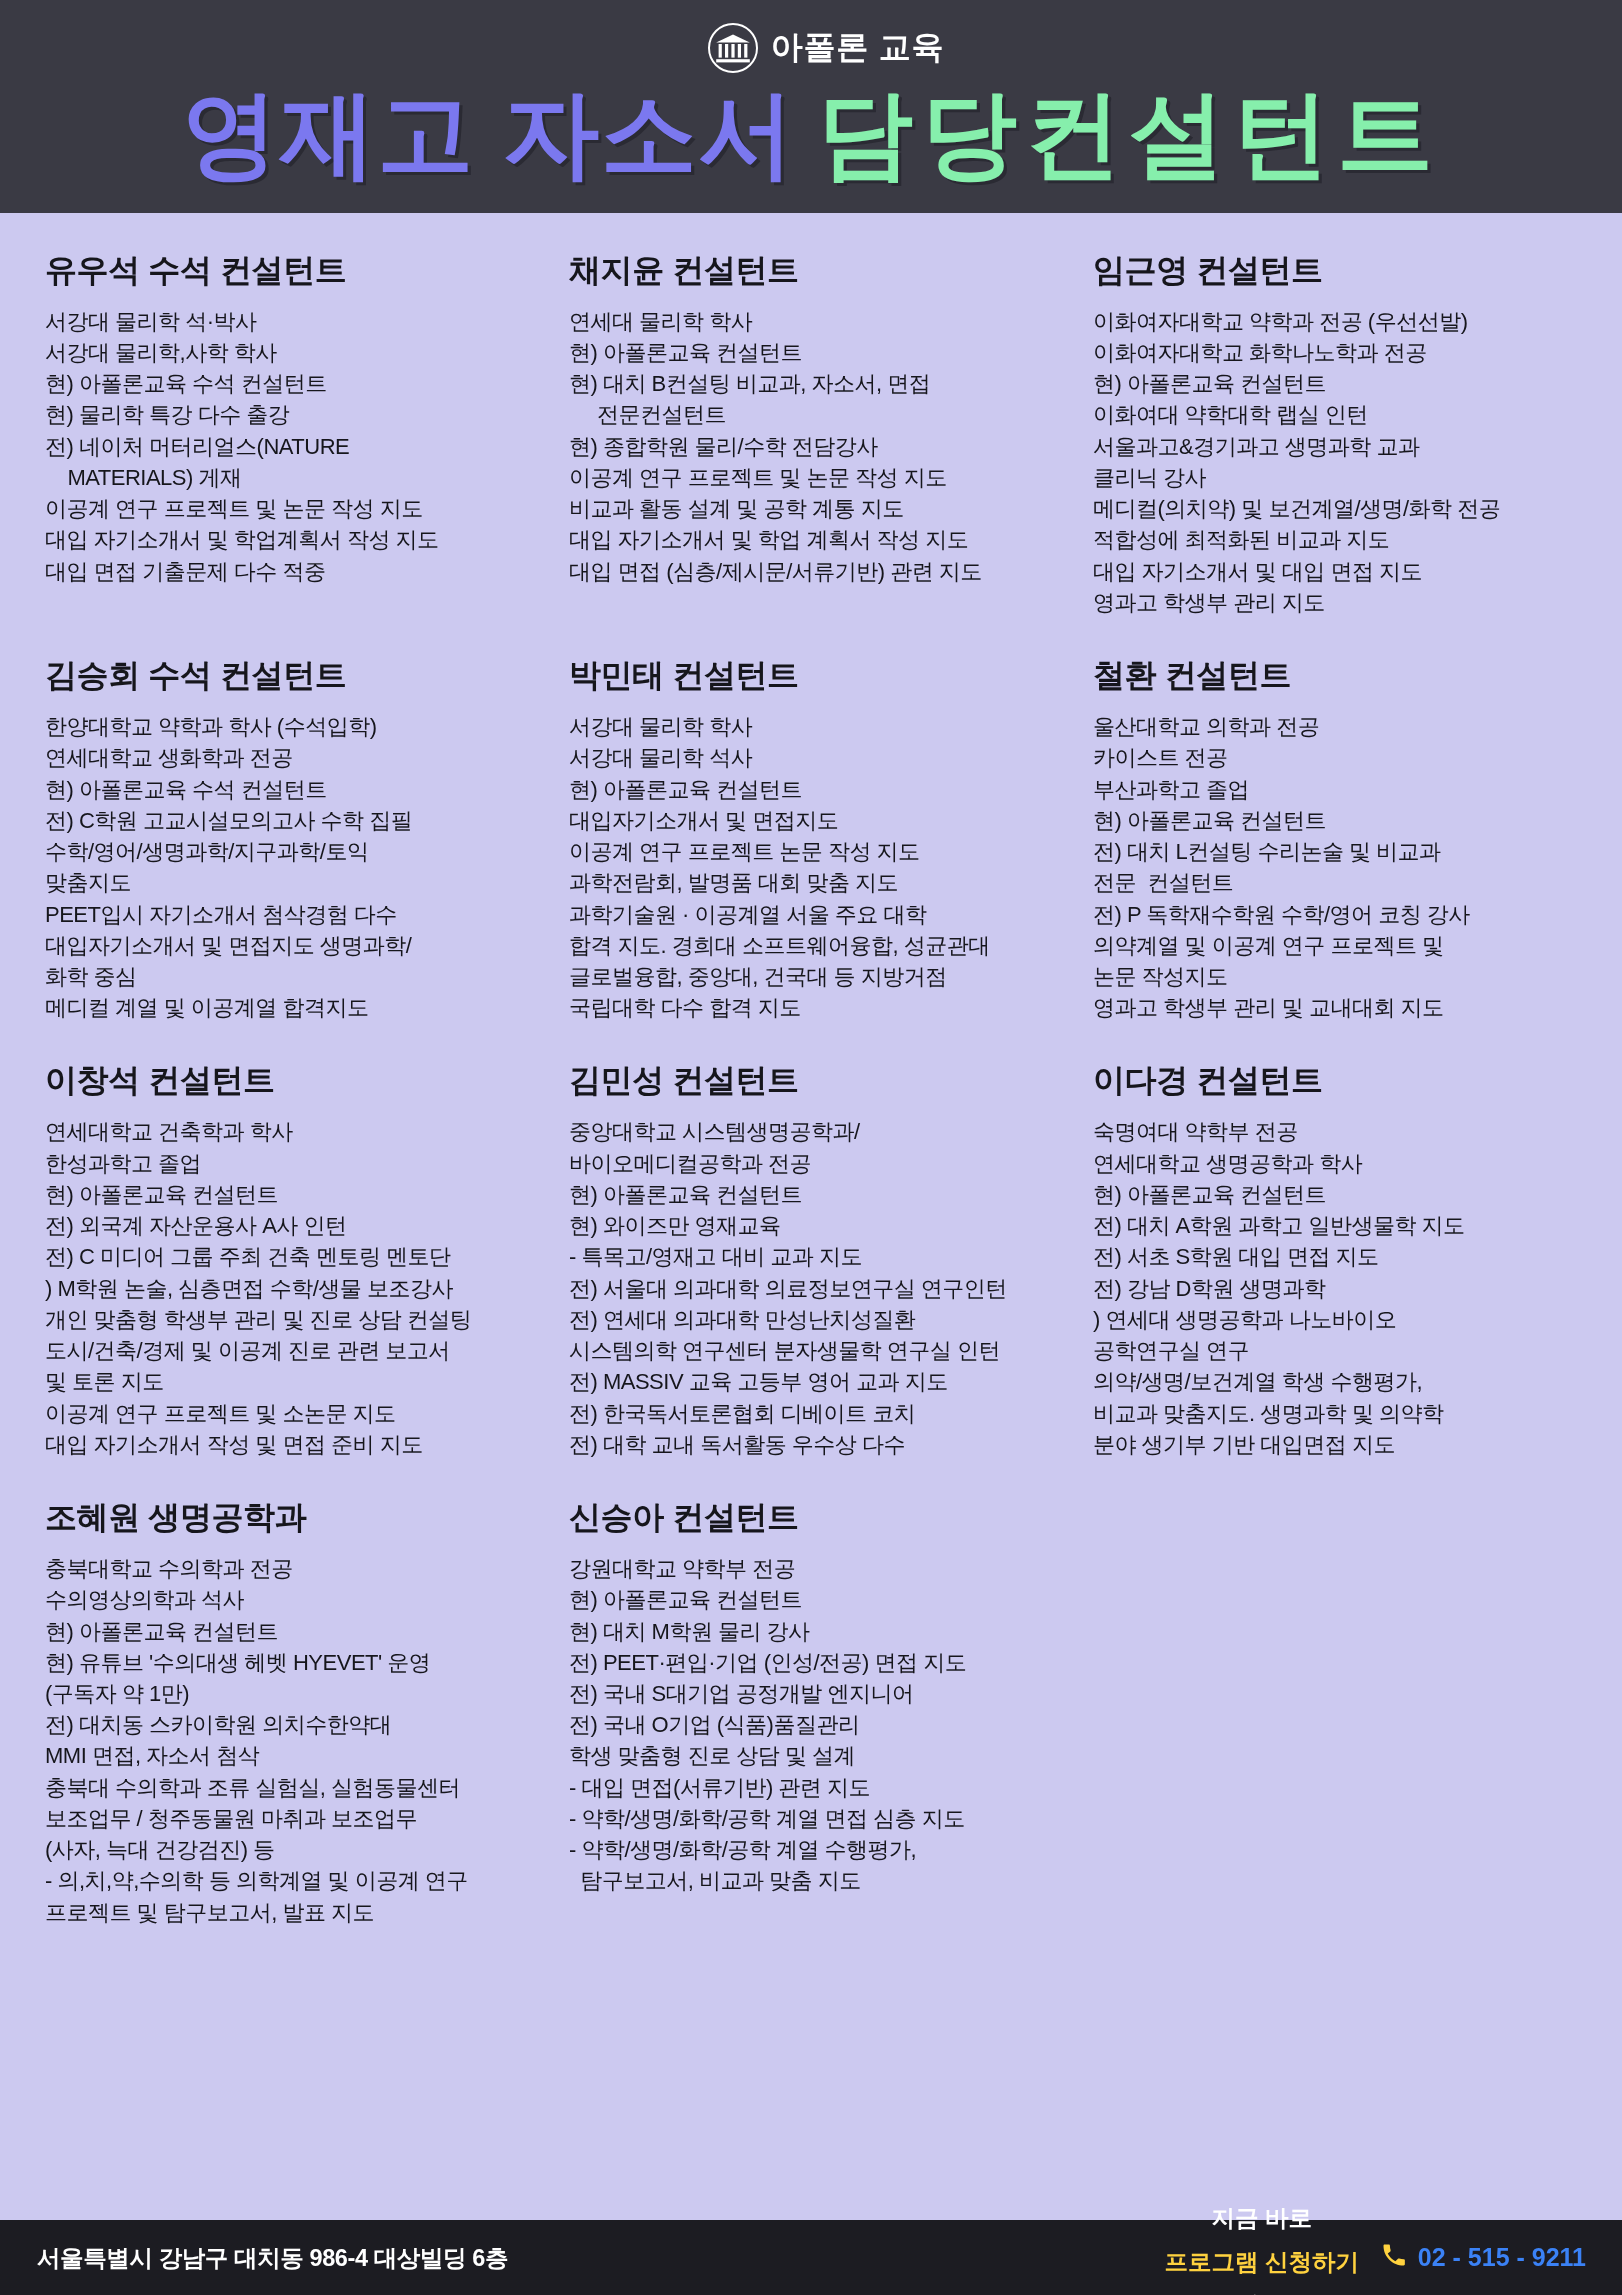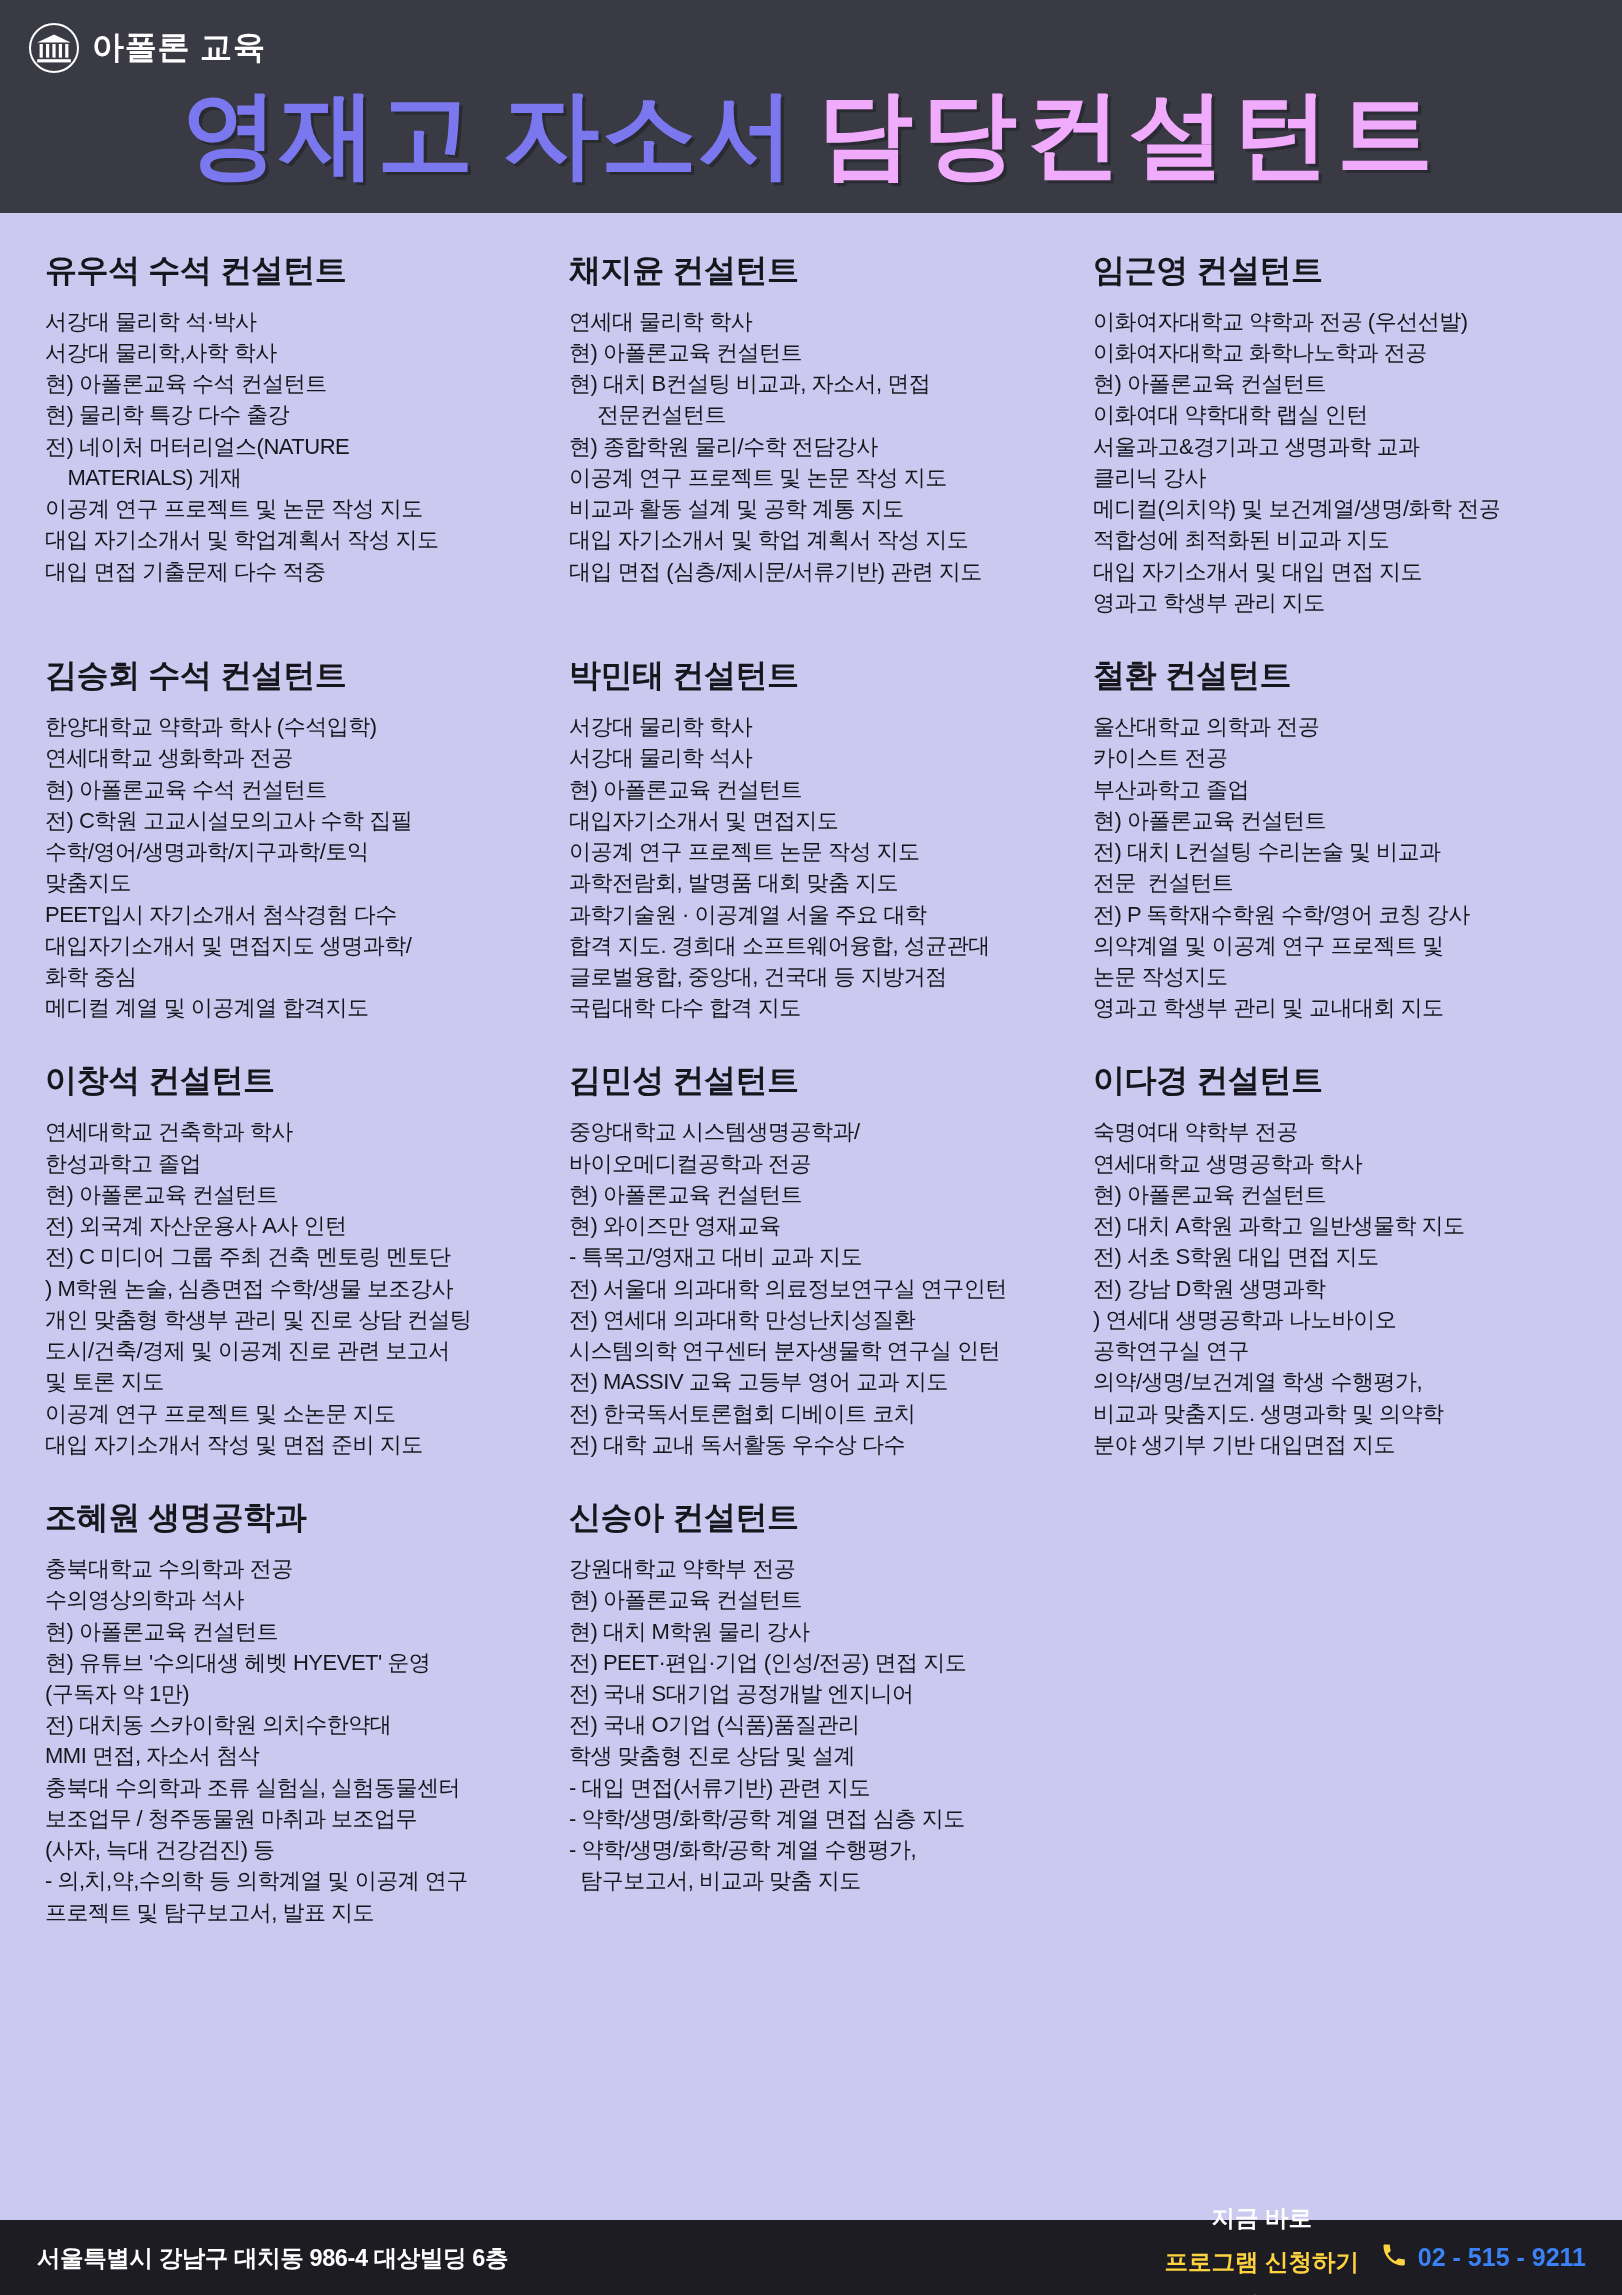--- a/index.html
+++ b/index.html
@@ -24,20 +24,21 @@
   .header {
     background: #3a3a44;
     padding: 14.6px 0 28px 0;
     position: relative;
   }
   .brand {
     display: flex;
     align-items: center;
     gap: 13px;
     padding: 8px 0 0 29px;
+    justify-content: center;
   }
   .brand-logo {
     width: 50px; height: 50px;
     border-radius: 50%;
     border: 2.4px solid #ffffff;
     display: flex; align-items: center; justify-content: center;
     position: relative;
     flex: none;
   }
   .brand-logo svg { display: block; }
@@ -59,21 +60,21 @@
     font-size: 96px;
     font-weight: bold;
     color: #7b78ef;
     letter-spacing: 1.6px;
     line-height: 1.05;
     text-shadow: 3.2px 3.2px 0 #2a2a33;
   }
   .title-white {
     font-size: 96px;
     font-weight: bold;
-    color: #f0abfc;
+    color: #86efac;
     letter-spacing: 8px;
     line-height: 1.05;
     text-shadow: 3.2px 3.2px 0 #2a2a33;
   }
   
   .content {
     flex: 1;
     padding: 36px 45px 24px 45px;
   }
   .grid {

